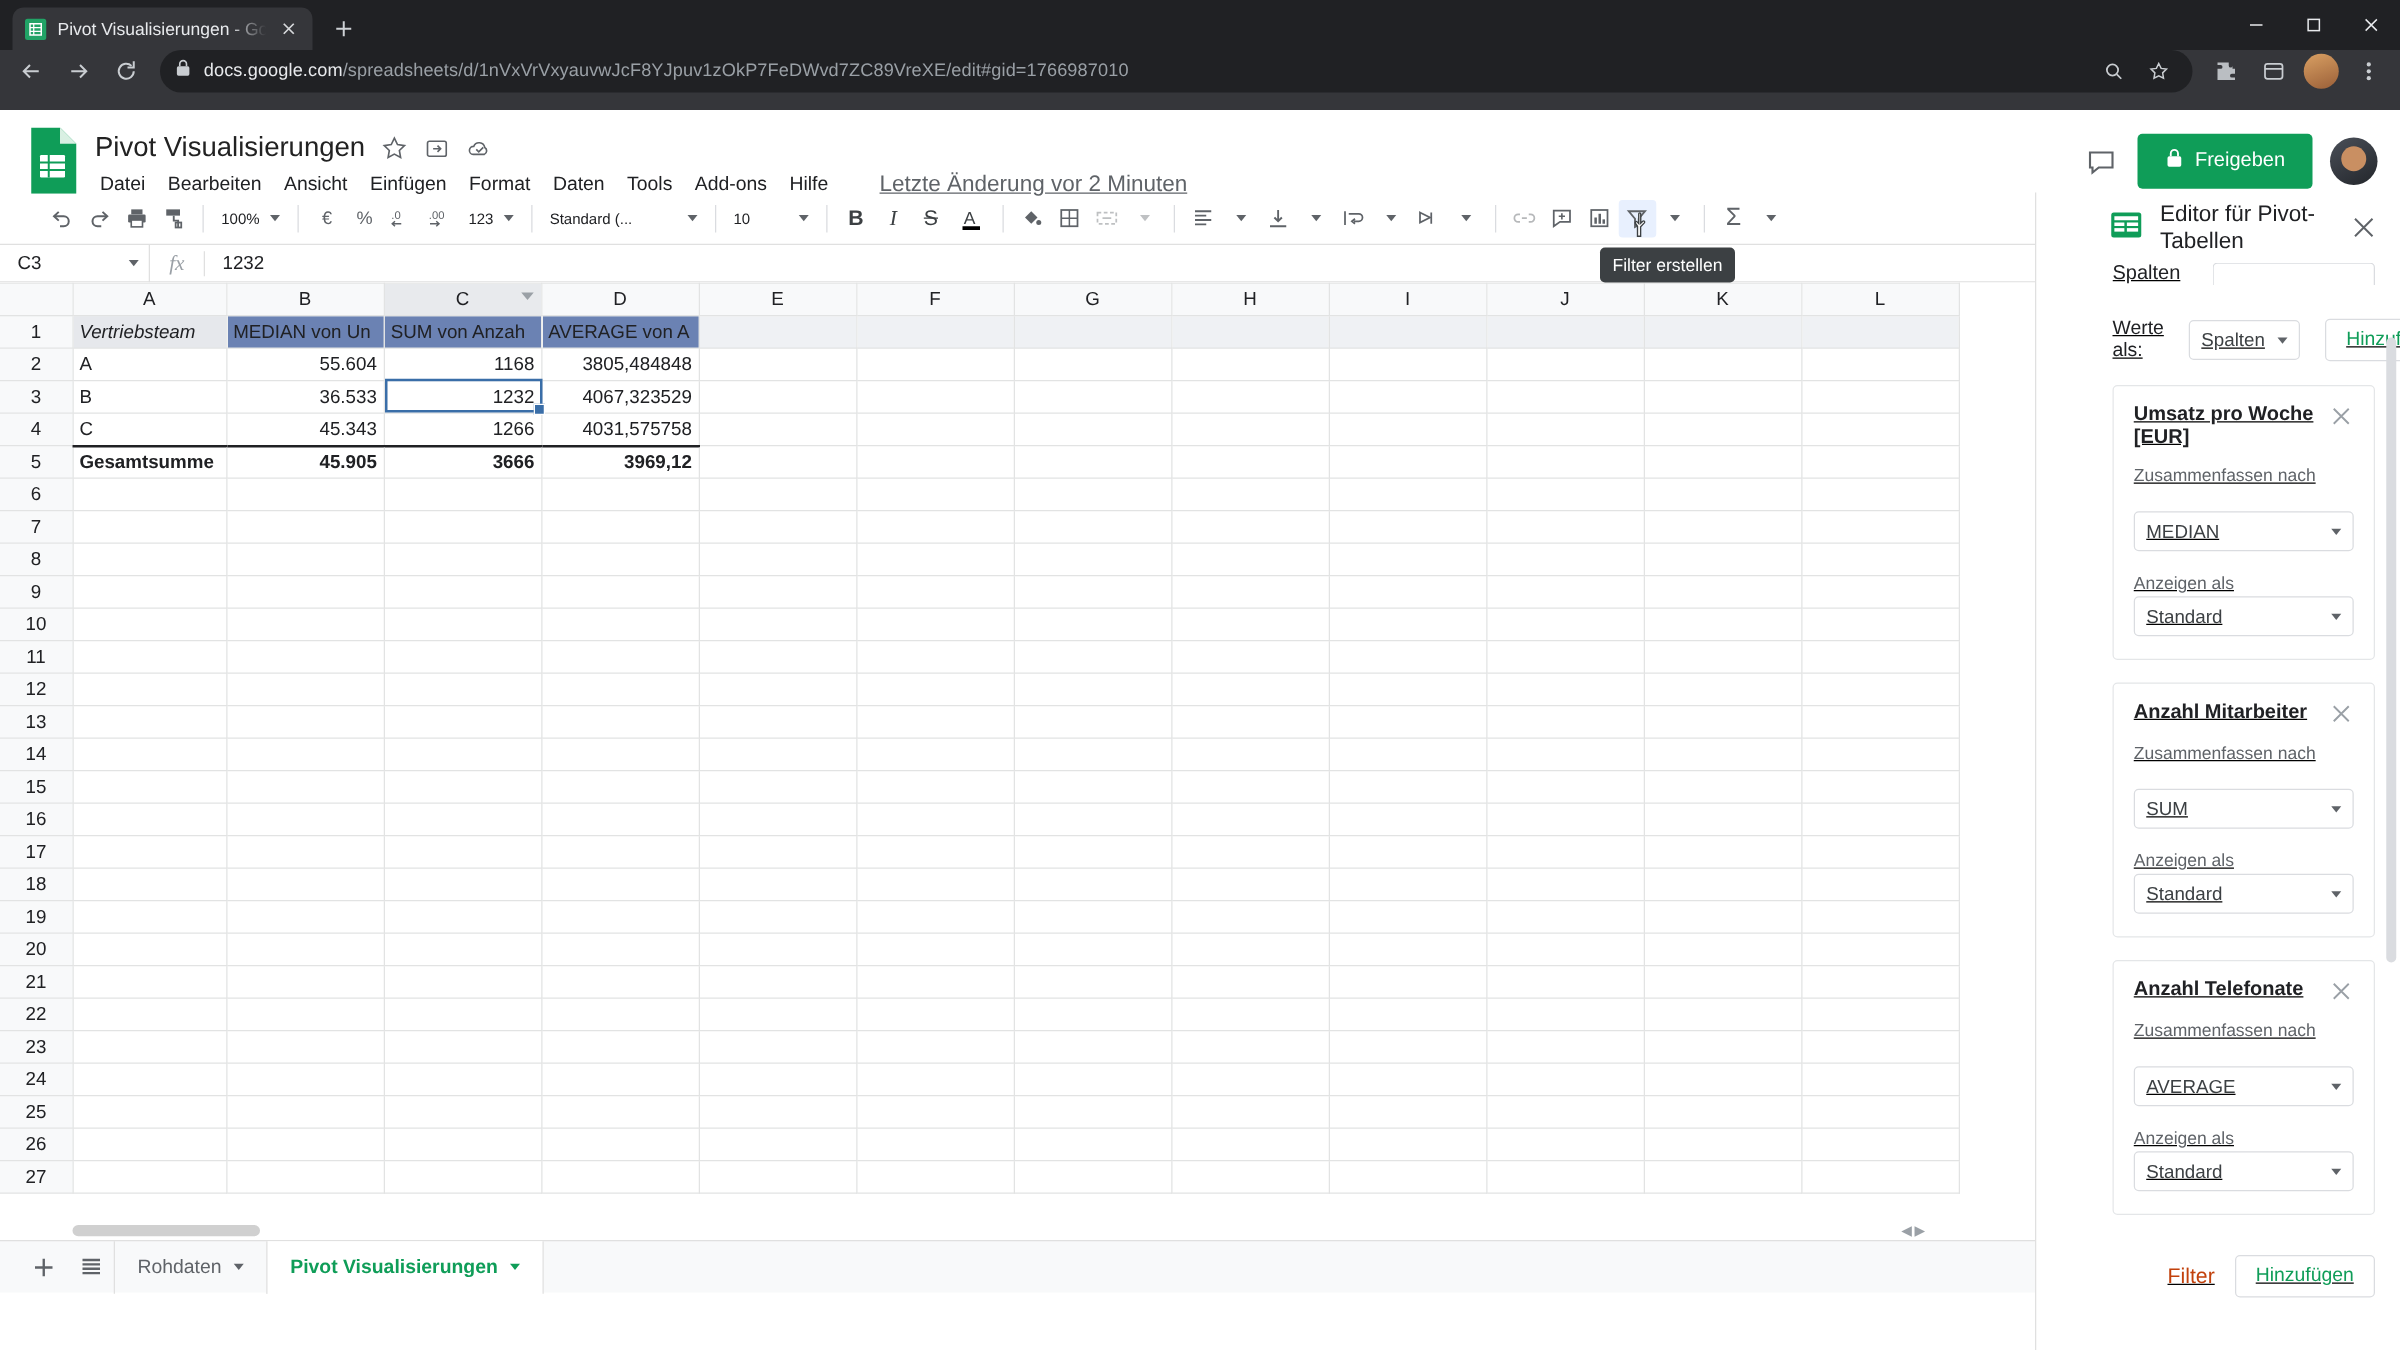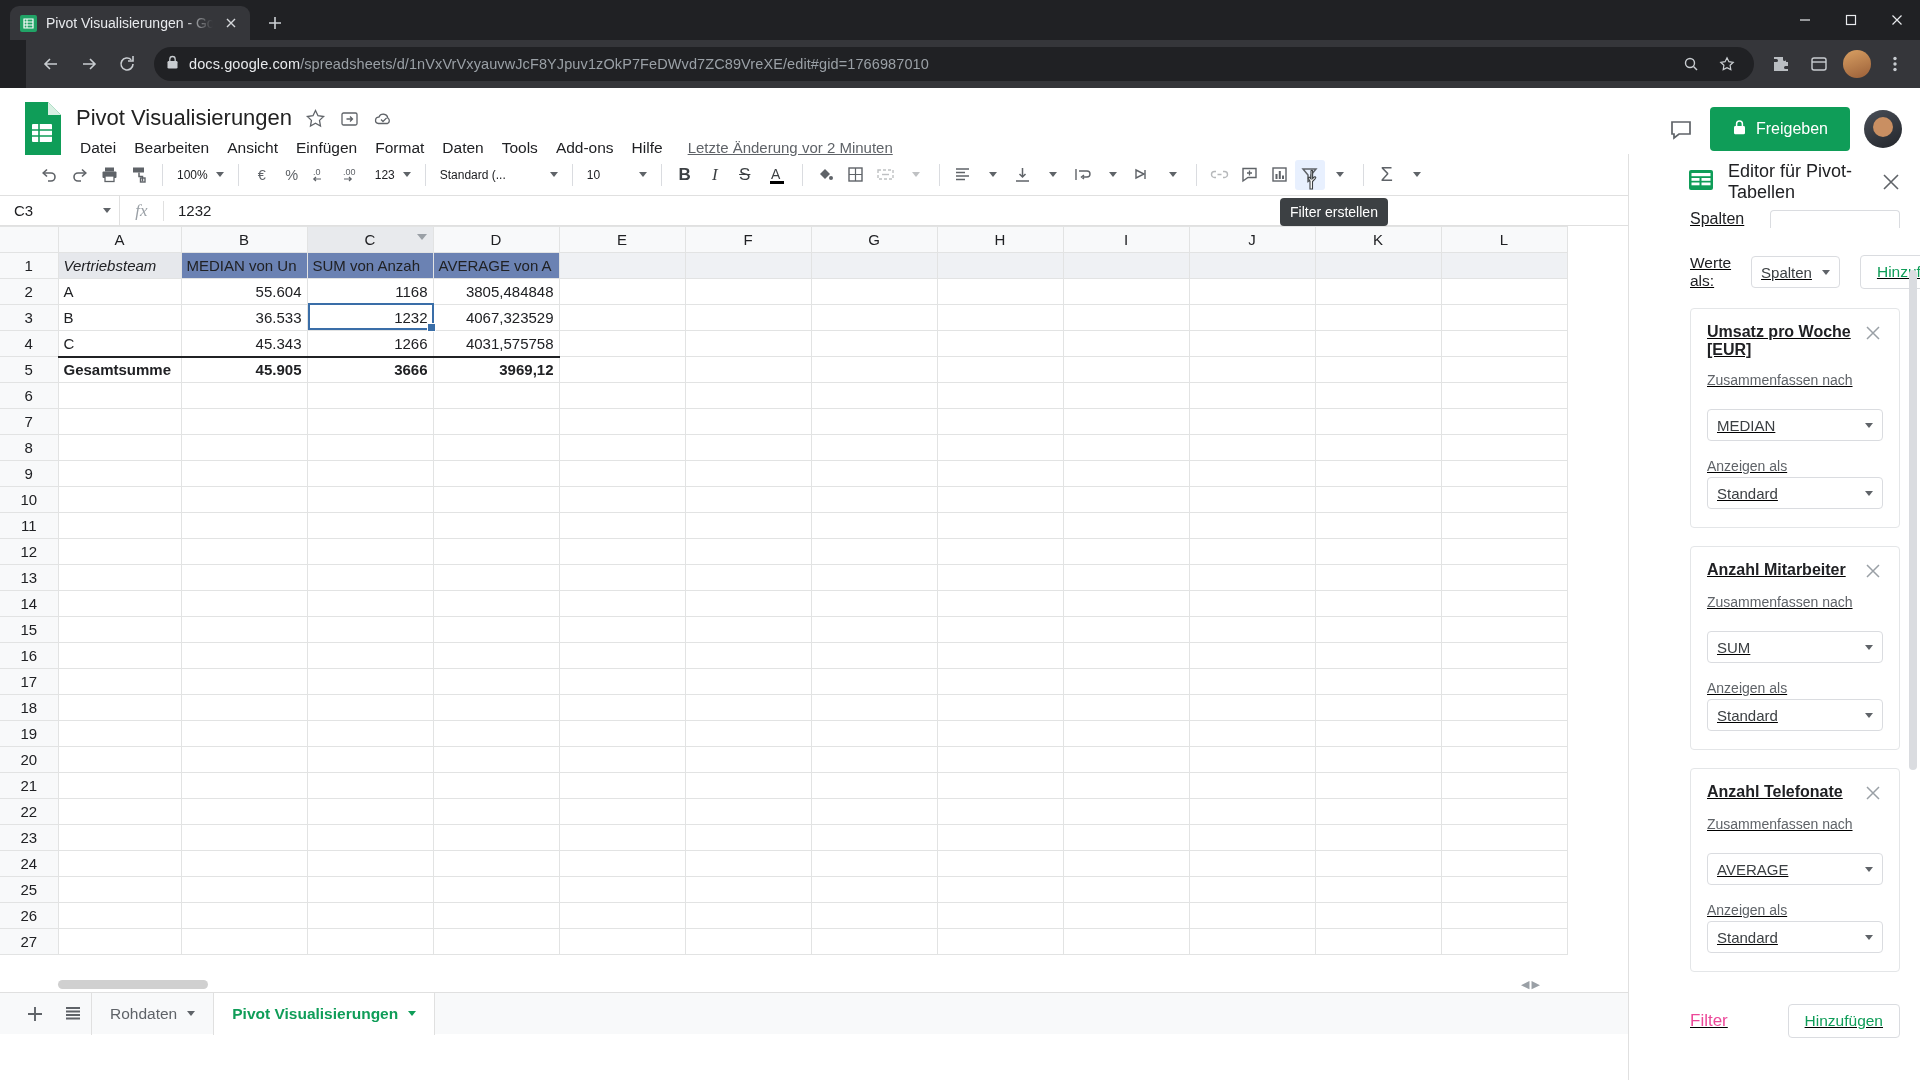--- a/index.html
+++ b/index.html
@@ -45,21 +45,21 @@
     position: absolute; right: 0; top: 0; height: 40px;
     display: flex; align-items: center;
   }
   .win-btn {
     width: 46px; height: 40px; display: flex;
     align-items: center; justify-content: center; color: #e8eaed;
   }
 
   .browser-navbar {
     height: 48px; background: #35363a;
-    display: flex; align-items: center; gap: 4px; padding: 0 8px; margin-left: 26px;
+    display: flex; gap: 4px; padding: 0 8px;
   }
   .nav-ico {
     width: 34px; height: 34px; border-radius: 50%;
     display: flex; align-items: center; justify-content: center;
     color: #c9cdd1; flex: 0 0 auto;
   }
   .omnibox {
     flex: 1 1 auto; height: 34px; background: #202124;
     border-radius: 17px; display: flex; align-items: center;
     padding: 0 12px; gap: 10px; margin: 0 6px;
@@ -94,22 +94,22 @@
   .title-ico { width: 21px; height: 21px; color: #5f6368; }
   .menu-row {
     display: flex; align-items: center; gap: 0px; height: 27px;
     margin-left: -5px;
   }
   .menu-item {
     font-size: 15.5px; color: #202124; padding: 3px 9px; border-radius: 4px;
     white-space: nowrap;
   }
   .last-edit {
-    font-size: 15px; color: #5f6368; text-decoration: underline;
-    margin-left: 16px; white-space: nowrap;
+    font-size: 18px; color: #5f6368; text-decoration: underline;
+    margin-left: 32px; white-space: nowrap;
   }
   .header-right {
     display: flex; align-items: center; gap: 14px;
     padding: 8px 18px 0 0; flex: 0 0 auto;
   }
   .comment-ico { width: 30px; height: 30px; color: #5f6368; }
   .share-btn {
     height: 44px; background: #0f9d58; color: #fff;
     border-radius: 4px; display: flex; align-items: center;
     gap: 9px; padding: 0 22px; font-size: 16px;
@@ -273,21 +273,21 @@
   .card-title { flex: 1 1 auto; font-size: 16px; font-weight: bold; color: #202124; }
   .card-x { color: #9aa0a6; width: 20px; height: 20px; }
   .card-cols { display: flex; gap: 16px; margin-top: 12px; flex-direction: column; }
   .card-col { flex: 1 1 0; }
   .field-lbl { font-size: 14px; color: #5f6368; line-height: 1.35; min-height: 38px; }
   .field-lbl.one { min-height: 20px; }
   .filter-row {
     display: flex; align-items: center; justify-content: space-between;
     margin-top: 32px;
   }
-  .filter-lbl { font-size: 17px; color: #ec4899; }
+  .filter-lbl { font-size: 17px; color: #c2410c; margin-left: 44px; }
   .sb-scrollbar {
     position: absolute; right: 3px; top: 60px; width: 8px; height: 500px;
     background: #dadce0; border-radius: 4px;
   }
   .hidden-ov { overflow: hidden; text-decoration: underline; }
 </style>
 </head>
 <body>
 
 <div class="browser-topbar">

